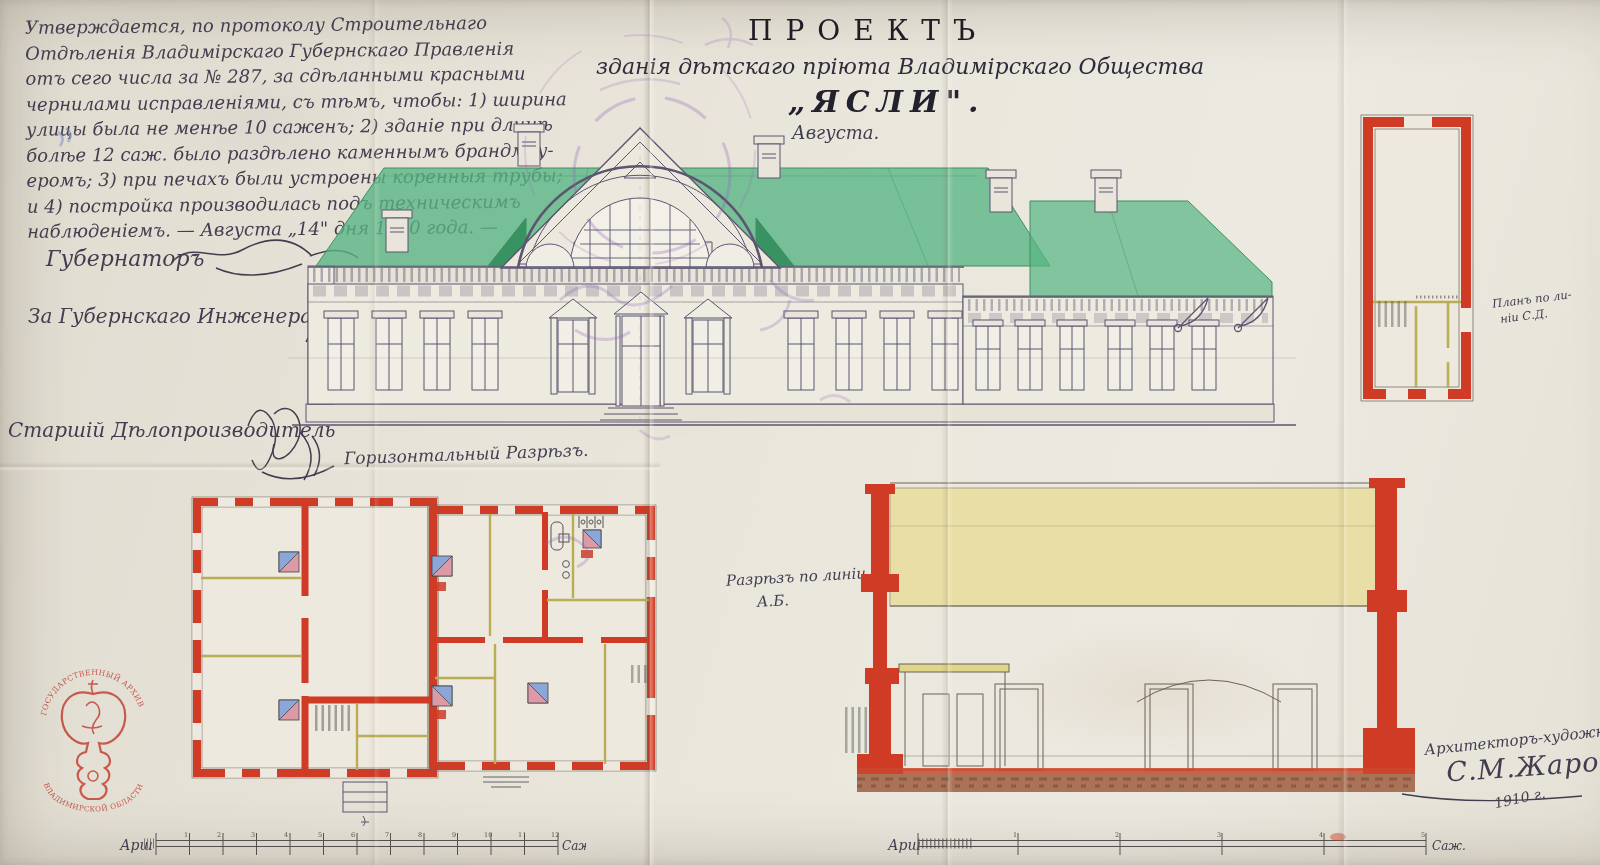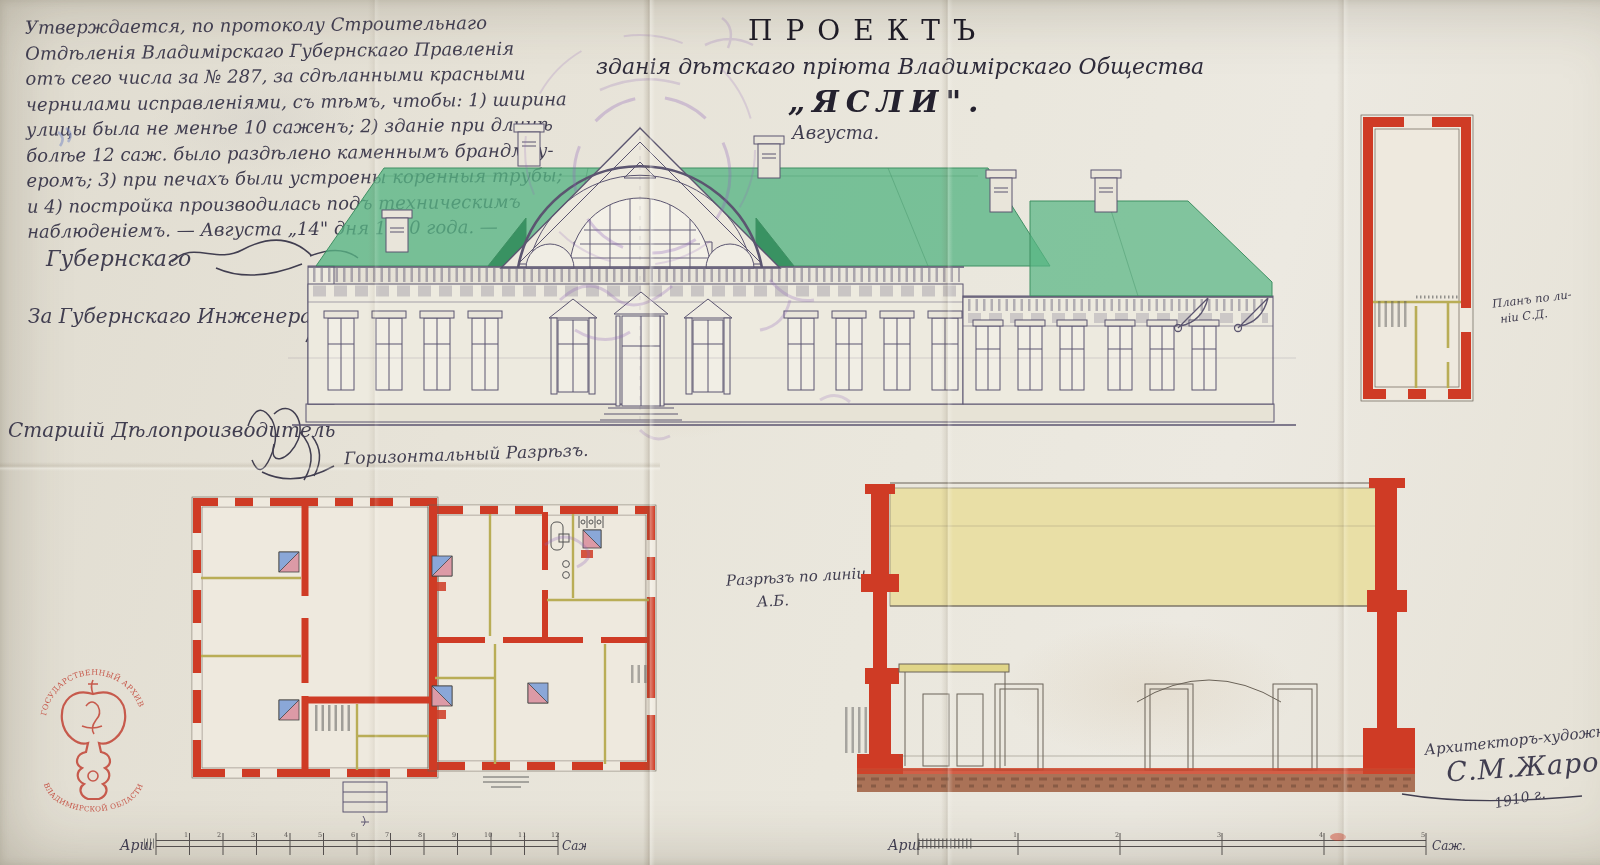--- a/index.html
+++ b/index.html
@@ -35,21 +35,21 @@
     <div class="approval-line">Отдѣленія Владимірскаго Губернскаго Правленія</div>
     <div class="approval-line">отъ сего числа за № 287, за сдѣланными красными</div>
     <div class="approval-line">чернилами исправленіями, съ тѣмъ, чтобы: 1) ширина</div>
     <div class="approval-line">улицы была не менѣе 10 саженъ; 2) зданіе при длинѣ</div>
     <div class="approval-line">болѣе 12 саж. было раздѣлено каменнымъ брандмау-</div>
     <div class="approval-line">еромъ; 3) при печахъ были устроены коренныя трубы;</div>
     <div class="approval-line">и 4) постройка производилась подъ техническимъ</div>
     <div class="approval-line">наблюденіемъ. — Августа „14" дня 1910 года. —</div>
   </div>
 
-  <div class="abs hw" style="left:46px;top:246px;font-size:22px;">Губернскаго</div>
+  <div class="abs hw" style="left:46px;top:246px;font-size:22px;">Губернаторъ</div>
   <svg class="abs" style="left:160px;top:232px;" width="210" height="52" viewBox="0 0 210 52">
     <g stroke="#413e50" fill="none" stroke-width="1.5">
       <path d="M12,30 C32,8 56,32 82,18 S132,4 152,24 M150,24 q30,-12 48,2"></path>
       <path d="M56,36 q36,16 86,-4"></path>
     </g>
   </svg>
 
   <div class="abs hw" style="left:28px;top:304px;font-size:20px;">За Губернскаго Инженера,</div>
   <svg class="abs" style="left:292px;top:298px;" width="200" height="84" viewBox="0 0 200 84">
     <g stroke="#413e50" fill="none" stroke-width="1.5">

